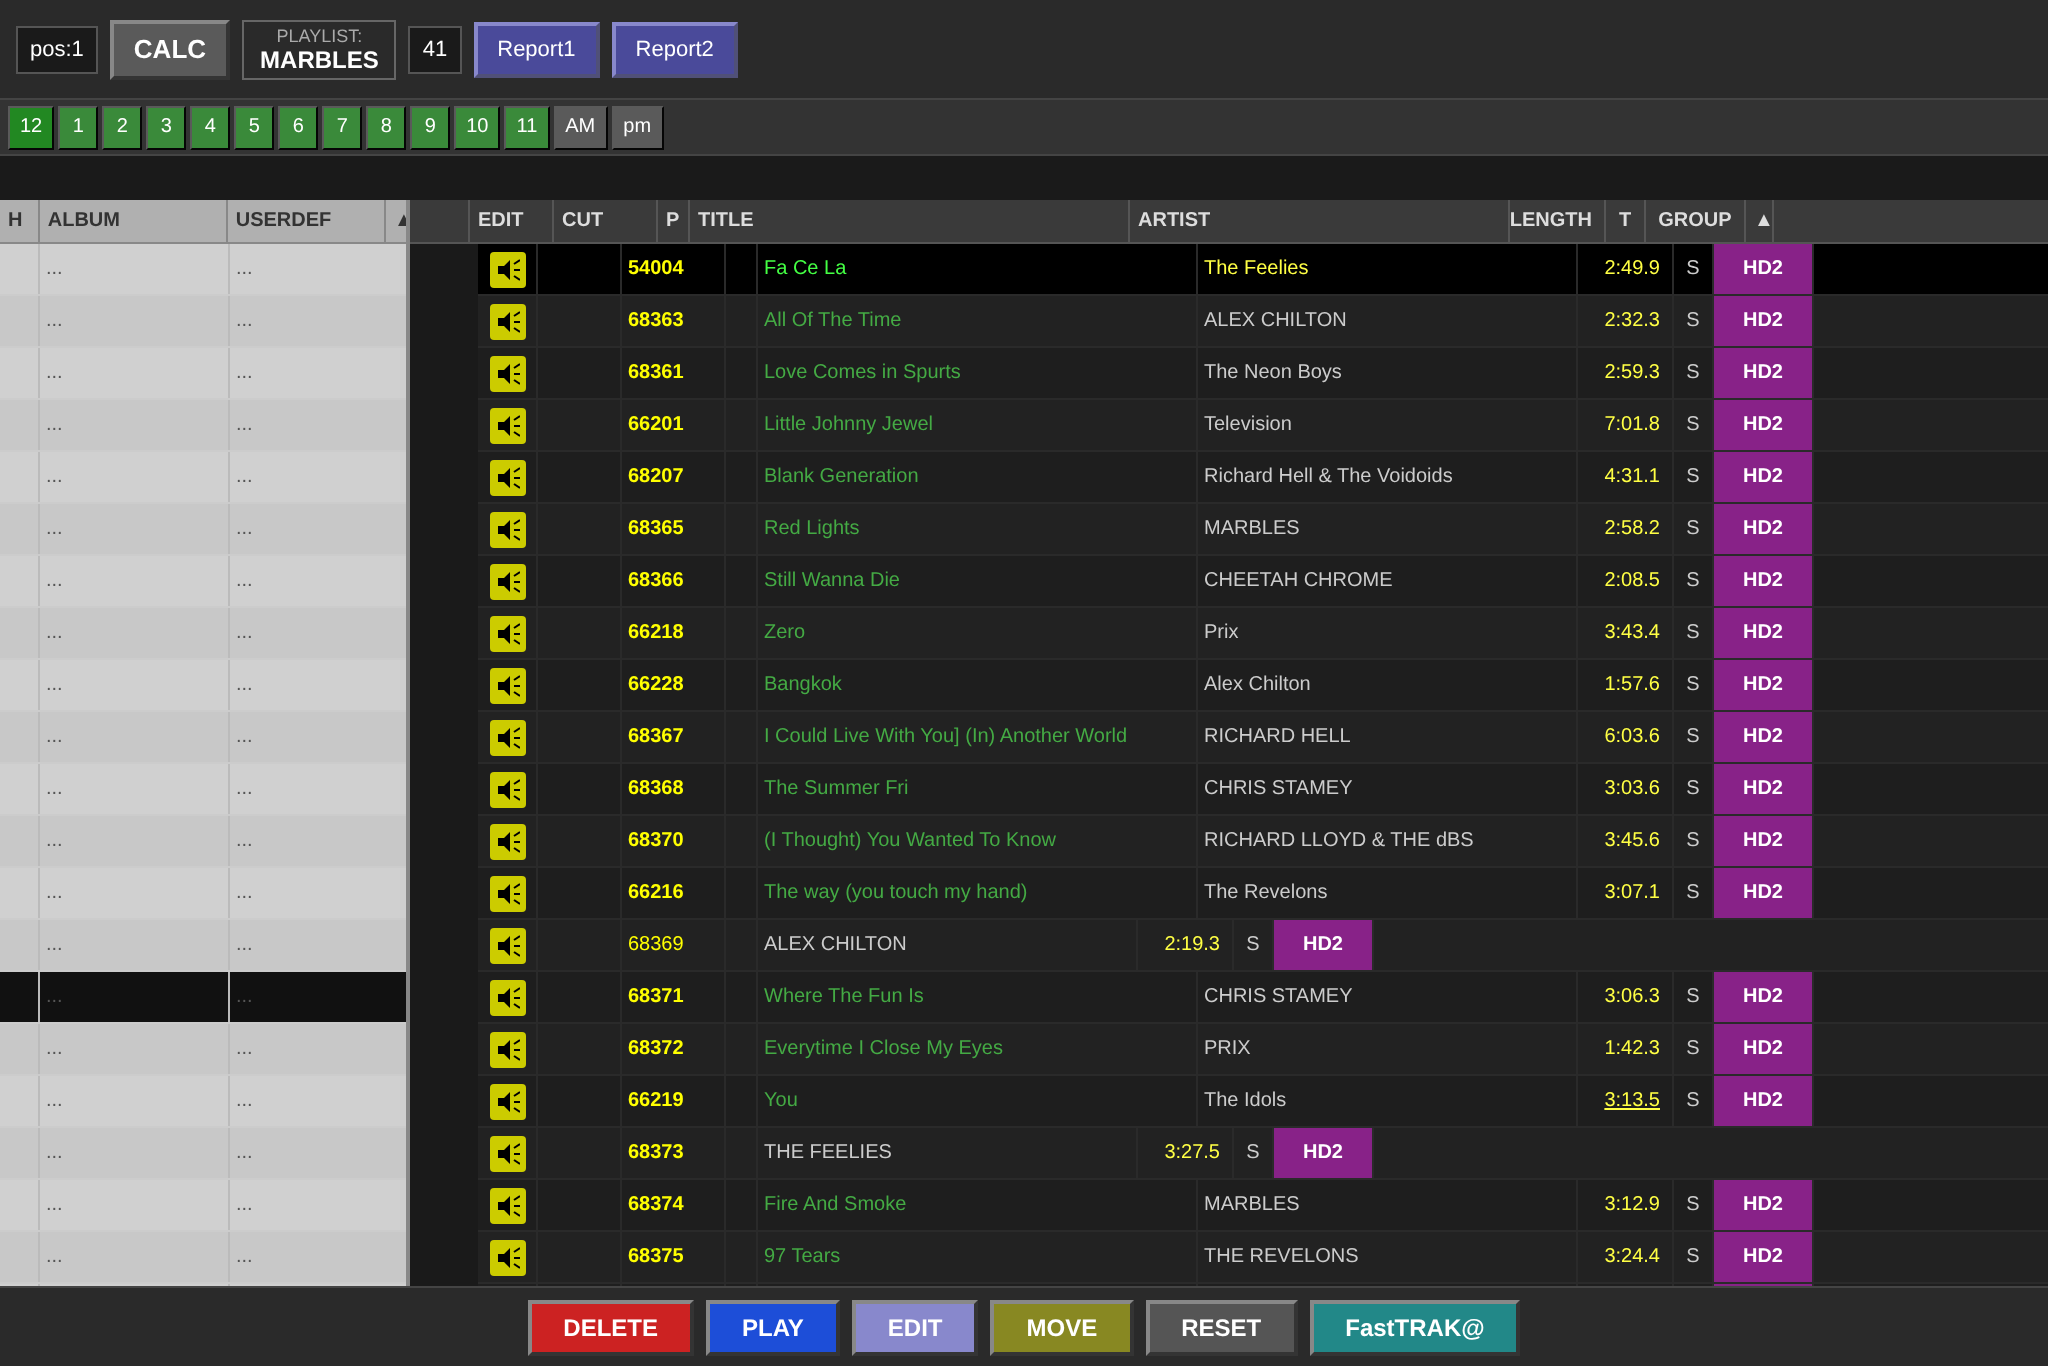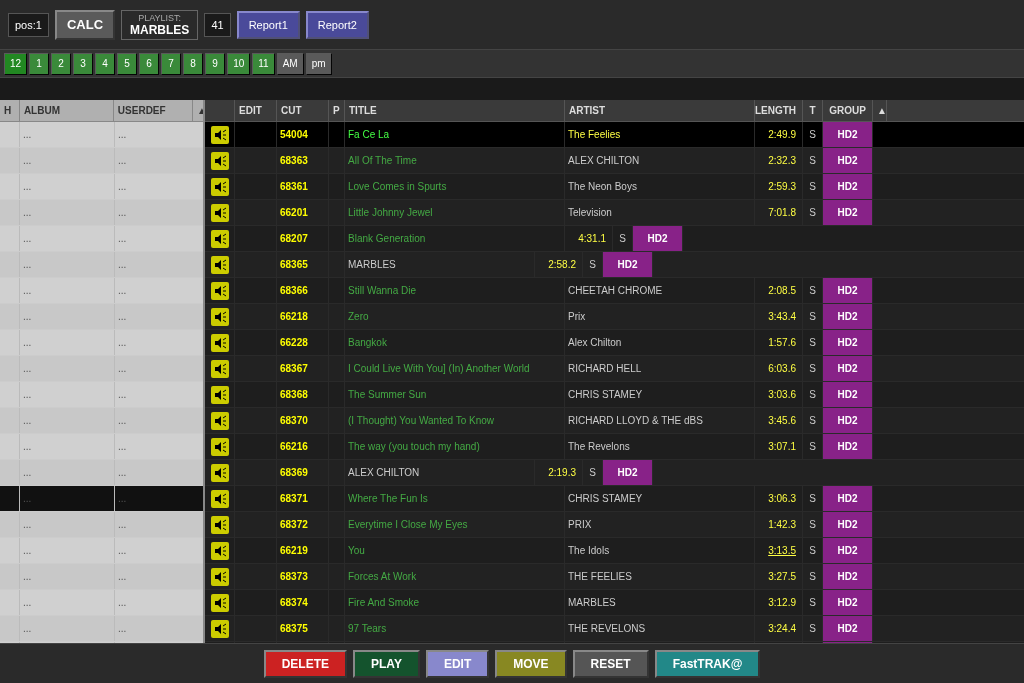--- a/index.html
+++ b/index.html
@@ -143,20 +143,21 @@
       overflow: hidden;
       white-space: nowrap;
     }
 
     
     #track-list {
       background: #fca5a5;
       overflow-y: auto;
       flex: 1;
       height: calc(683px - 50px - 28px - 22px - 40px);
+      margin-left: 34px;
     }
 
     .track-row {
       display: flex;
       align-items: center;
       height: 26px;
       border-bottom: 1px solid #2a2a2a;
     }
 
     .track-row.selected {
@@ -280,21 +281,21 @@
       padding: 4px 16px;
       font-weight: bold;
       font-size: 12px;
       cursor: pointer;
       height: 28px;
       display: flex;
       align-items: center;
     }
 
     .btn-delete { background: #cc2222; }
-    .btn-play { background: #14532d; }
+    .btn-play { background: #1d4ed8; }
     .btn-edit { background: #8888cc; }
     .btn-move { background: #888822; color: #fff; }
     .btn-reset { background: #555; }
     .btn-fasttrak { background: #228888; }
     .btn-spinningindie { background: #888; font-size: 10px; }
 
     
     #main-area {
       position: absolute;
       left: 205px;
@@ -579,38 +580,40 @@
                 <line x1="9" y1="3" x2="12" y2="1" stroke="#000" stroke-width="1"></line>
                 <line x1="9" y1="6" x2="12" y2="6" stroke="#000" stroke-width="1"></line>
                 <line x1="9" y1="9" x2="12" y2="11" stroke="#000" stroke-width="1"></line>
               </svg>
         </div>
       </div>
       <div class="cell col-time"></div>
       <div class="cell col-cut" style="color:#ffff00;font-weight:bold;">68207</div>
       <div class="cell col-p"></div>
       <div class="cell col-title" style="color:#44aa44;">Blank Generation</div>
+      <div class="cell col-artist" style="color:#cccccc;">Richard Hell &amp; The Voidoids</div>
       <div class="cell col-length" style="color:#ffff44;">4:31.1</div>
       <div class="cell col-t" style="color:#ccc;">S</div>
       <div class="cell col-group" style="background:#882288;color:#fff;font-weight:bold;">HD2</div>
     </div>
         <div class="track-row">
       <div class="cell col-icon">
         <div class="speaker-icon" style="background:#cccc00;">
           <svg width="12" height="12" viewBox="0 0 12 12">
                 <polygon points="1,4 4,4 7,1 7,11 4,8 1,8" fill="#000"></polygon>
                 <line x1="9" y1="3" x2="12" y2="1" stroke="#000" stroke-width="1"></line>
                 <line x1="9" y1="6" x2="12" y2="6" stroke="#000" stroke-width="1"></line>
                 <line x1="9" y1="9" x2="12" y2="11" stroke="#000" stroke-width="1"></line>
               </svg>
         </div>
       </div>
       <div class="cell col-time"></div>
       <div class="cell col-cut" style="color:#ffff00;font-weight:bold;">68365</div>
       <div class="cell col-p"></div>
+      <div class="cell col-title" style="color:#44aa44;">Red Lights</div>
       <div class="cell col-artist" style="color:#cccccc;">MARBLES</div>
       <div class="cell col-length" style="color:#ffff44;">2:58.2</div>
       <div class="cell col-t" style="color:#ccc;">S</div>
       <div class="cell col-group" style="background:#882288;color:#fff;font-weight:bold;">HD2</div>
     </div>
         <div class="track-row">
       <div class="cell col-icon">
         <div class="speaker-icon" style="background:#cccc00;">
           <svg width="12" height="12" viewBox="0 0 12 12">
                 <polygon points="1,4 4,4 7,1 7,11 4,8 1,8" fill="#000"></polygon>
@@ -696,21 +699,21 @@
                 <polygon points="1,4 4,4 7,1 7,11 4,8 1,8" fill="#000"></polygon>
                 <line x1="9" y1="3" x2="12" y2="1" stroke="#000" stroke-width="1"></line>
                 <line x1="9" y1="6" x2="12" y2="6" stroke="#000" stroke-width="1"></line>
                 <line x1="9" y1="9" x2="12" y2="11" stroke="#000" stroke-width="1"></line>
               </svg>
         </div>
       </div>
       <div class="cell col-time"></div>
       <div class="cell col-cut" style="color:#ffff00;font-weight:bold;">68368</div>
       <div class="cell col-p"></div>
-      <div class="cell col-title" style="color:#44aa44;">The Summer Sun</div>
+      <div class="cell col-title" style="color:#44aa44;">The Summer Fri</div>
       <div class="cell col-artist" style="color:#cccccc;">CHRIS STAMEY</div>
       <div class="cell col-length" style="color:#ffff44;">3:03.6</div>
       <div class="cell col-t" style="color:#ccc;">S</div>
       <div class="cell col-group" style="background:#882288;color:#fff;font-weight:bold;">HD2</div>
     </div>
         <div class="track-row">
       <div class="cell col-icon">
         <div class="speaker-icon" style="background:#cccc00;">
           <svg width="12" height="12" viewBox="0 0 12 12">
                 <polygon points="1,4 4,4 7,1 7,11 4,8 1,8" fill="#000"></polygon>
@@ -754,21 +757,21 @@
         <div class="speaker-icon" style="background:#cccc00;">
           <svg width="12" height="12" viewBox="0 0 12 12">
                 <polygon points="1,4 4,4 7,1 7,11 4,8 1,8" fill="#000"></polygon>
                 <line x1="9" y1="3" x2="12" y2="1" stroke="#000" stroke-width="1"></line>
                 <line x1="9" y1="6" x2="12" y2="6" stroke="#000" stroke-width="1"></line>
                 <line x1="9" y1="9" x2="12" y2="11" stroke="#000" stroke-width="1"></line>
               </svg>
         </div>
       </div>
       <div class="cell col-time"></div>
-      <div class="cell col-cut" style="color:#ffff00;font-weight:bold;text-align:center;">68369</div>
+      <div class="cell col-cut" style="color:#ffff00;font-weight:normal;text-align:center;">68369</div>
       <div class="cell col-p"></div>
       <div class="cell col-artist" style="color:#cccccc;">ALEX CHILTON</div>
       <div class="cell col-length" style="color:#ffff44;">2:19.3</div>
       <div class="cell col-t" style="color:#ccc;">S</div>
       <div class="cell col-group" style="background:#882288;color:#fff;font-weight:bold;">HD2</div>
     </div>
         <div class="track-row">
       <div class="cell col-icon">
         <div class="speaker-icon" style="background:#cccc00;">
           <svg width="12" height="12" viewBox="0 0 12 12">
@@ -835,21 +838,20 @@
                 <polygon points="1,4 4,4 7,1 7,11 4,8 1,8" fill="#000"></polygon>
                 <line x1="9" y1="3" x2="12" y2="1" stroke="#000" stroke-width="1"></line>
                 <line x1="9" y1="6" x2="12" y2="6" stroke="#000" stroke-width="1"></line>
                 <line x1="9" y1="9" x2="12" y2="11" stroke="#000" stroke-width="1"></line>
               </svg>
         </div>
       </div>
       <div class="cell col-time"></div>
       <div class="cell col-cut" style="color:#ffff00;font-weight:bold;">68373</div>
       <div class="cell col-p"></div>
-      <div class="cell col-title" style="color:#44aa44;">Forces At Work</div>
       <div class="cell col-artist" style="color:#cccccc;">THE FEELIES</div>
       <div class="cell col-length" style="color:#ffff44;">3:27.5</div>
       <div class="cell col-t" style="color:#ccc;">S</div>
       <div class="cell col-group" style="background:#882288;color:#fff;font-weight:bold;">HD2</div>
     </div>
         <div class="track-row">
       <div class="cell col-icon">
         <div class="speaker-icon" style="background:#cccc00;">
           <svg width="12" height="12" viewBox="0 0 12 12">
                 <polygon points="1,4 4,4 7,1 7,11 4,8 1,8" fill="#000"></polygon>

